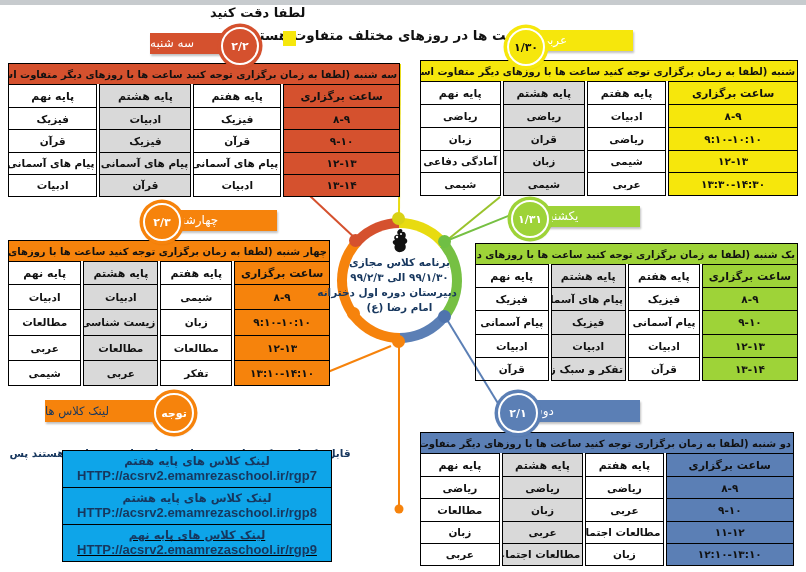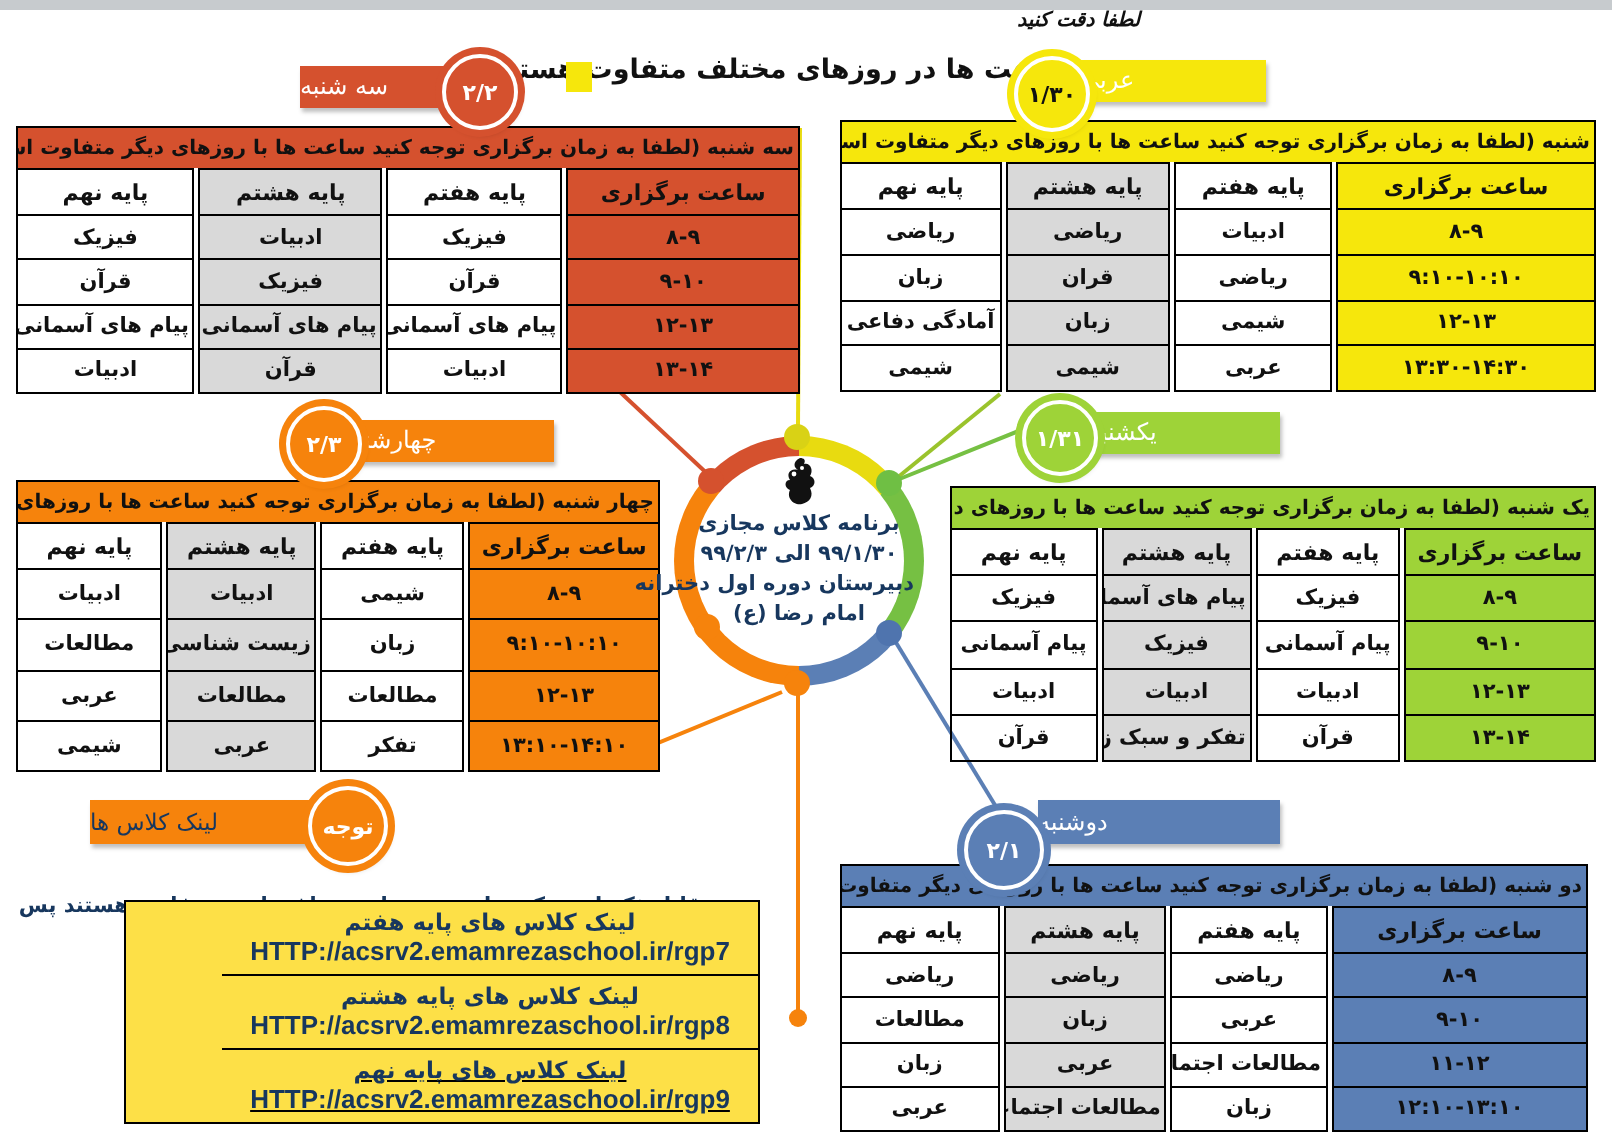--- a/index.html
+++ b/index.html
@@ -1,21 +1,21 @@
 <!DOCTYPE html>
 <html lang="fa" dir="rtl"><head>
 <meta charset="utf-8">
 <style>
   html,body{margin:0;padding:0;}
   body{width:806px;height:572px;position:relative;overflow:hidden;background:#fff;
        font-family:"DejaVu Sans",sans-serif;direction:rtl;}
   .abs{position:absolute;}
   #top-strip{top:0;left:0;width:806px;height:5px;background:#c7cbce;}
   
-  #title1{top:5px;left:210px;width:360px;text-align:right;font-size:10px;font-weight:bold;color:#111;font-style:italic;}
+  #title1{top:5px;left:210px;width:360px;text-align:left;font-size:13px;font-weight:bold;color:#111;}
   #title2{top:27px;left:210px;width:360px;text-align:center;font-size:13.5px;font-weight:bold;color:#111;}
   #deco-square{left:283px;top:31px;width:13px;height:15px;background:#f6e70c;}
   
   .day-section{--day:#ccc;}
   .tbl{position:absolute;z-index:2;}
   .tbl table{width:100%;height:100%;border-collapse:collapse;table-layout:fixed;direction:rtl;}
   .tbl th,.tbl td{border:1.5px solid #000;text-align:center;vertical-align:middle;
        font-size:10.5px;font-weight:bold;color:#111;padding:0 2px;overflow:hidden;white-space:nowrap;}
   .tbl tr.cols th + th, .tbl tbody td + td{border-right:4px double #000;}
   .tbl .day-note{background:var(--day);font-size:10px;height:20px;}
@@ -39,27 +39,27 @@
   #badge-rect-sat{left:540px;top:30px;width:93px;height:21px;}
   #badge-circle-sat{left:507px;top:28px;width:34px;height:34px;color:#111;}
   #tbl-wed{left:8px;top:240px;width:322px;height:146px;}
   #badge-rect-wed{left:172px;top:210px;width:105px;height:21px;}
   #badge-circle-wed{left:143px;top:203px;width:34px;height:34px;}
   #tbl-sun{left:475px;top:243px;width:323px;height:138px;}
   #badge-rect-sun{left:544px;top:206px;width:96px;height:21px;}
   #badge-circle-sun{left:511px;top:200px;width:34px;height:34px;}
   #tbl-mon{left:420px;top:432px;width:374px;height:134px;}
   #badge-rect-mon{left:519px;top:400px;width:121px;height:22px;line-height:22px;}
-  #badge-circle-mon{left:482px;top:393px;width:36px;height:36px;margin-top:12px;}
+  #badge-circle-mon{left:498px;top:393px;width:36px;height:36px;}
   
   #att{--day:#f6830c;}
   #badge-rect-att{left:45px;top:400px;width:110px;height:22px;line-height:22px;color:#17375e;font-size:11.5px;}
   #badge-circle-att{left:154px;top:393px;width:36px;height:36px;font-size:11px;}
   #note-text{left:0;top:447px;width:360px;text-align:center;font-size:10.5px;font-weight:bold;color:#17375e;z-index:2;}
-  #links-table{left:62px;top:450px;width:268px;border:1.5px solid #000;background:#fde047;z-index:2;padding-left:48px;}
+  #links-table{left:62px;top:450px;width:268px;border:1.5px solid #000;background:#0ea5e9;z-index:2;}
   .link-row{border-bottom:1.5px solid #000;padding:3px 4px 4px;text-align:center;}
   .link-row:last-child{border-bottom:none;text-decoration:underline;}
   .link-title{font-size:11.5px;font-weight:bold;color:#17375e;}
   .link-url{font-family:"Liberation Sans",sans-serif;font-size:13px;font-weight:bold;
        color:#17375e;direction:ltr;display:block;text-decoration:none;}
   
   #hub-ring{left:337px;top:218px;width:125px;height:125px;border-radius:50%;z-index:1;
       background:conic-gradient(#e8db10 0deg 51deg,#76c043 51deg 129deg,#5b7fb5 129deg 180deg,
                  #f6830c 180deg 311deg,#d5512e 311deg 360deg);}
   #hub-ring::after{content:"";position:absolute;left:10px;top:10px;width:105px;height:105px;

